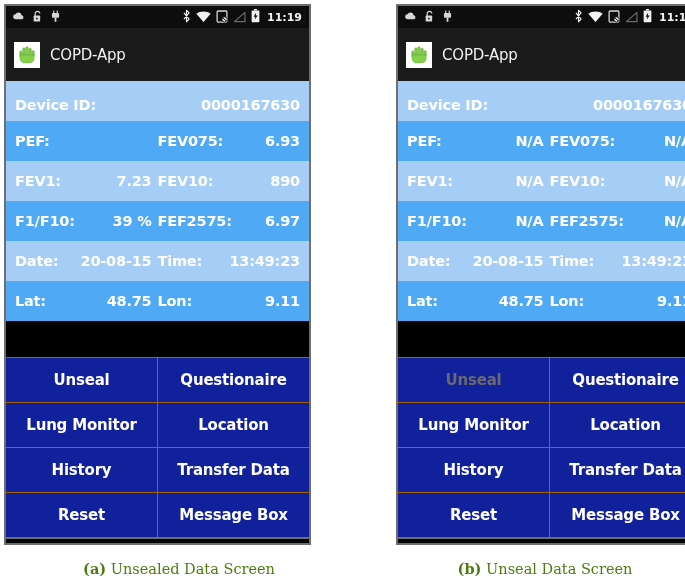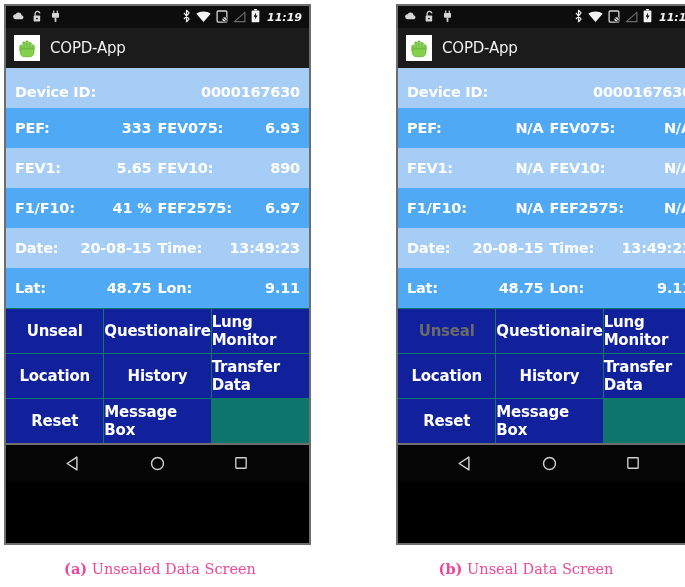--- a/index.html
+++ b/index.html
@@ -45,35 +45,34 @@
   .status-left {
     display: flex;
     align-items: center;
     gap: 7px;
   }
   .status-right {
     margin-left: auto;
     display: flex;
     align-items: center;
     gap: 5px;
-    font-style: italic;
   }
   .sicon { display: block; }
   .clock {
     color: #f2f2f2;
     font-size: 11px;
     font-weight: bold;
     letter-spacing: 0px;
     font-family: "DejaVu Sans", sans-serif;
     margin-left: 2px;
   }
 
   
   .actionbar {
-    height: 40px;
+    height: 53px;
     background: #1b1b1b;
     display: flex;
     align-items: center;
     padding-left: 8px;
     box-sizing: border-box;
   }
   .app-icon {
     width: 26px;
     height: 26px;
     background: #ffffff;
@@ -112,24 +111,25 @@
     min-width: 0;
   }
   .cell.single { flex: 1 1 100%; margin-top: 8px; }
   .cell .k { flex: 0 0 auto; white-space: nowrap; }
   .cell .v { flex: 1 1 auto; text-align: right; white-space: nowrap; padding-right: 6px; }
   .cell.last .v { padding-right: 0px; }
 
   
   .btngrid {
     display: grid;
-    grid-template-columns: 1fr 1fr 1fr;
-    background: #0f766e;
+    grid-template-columns: 1fr 1fr;
+    background: #a16207;
     gap: 1px;
     padding-top: 1px;
+    margin-top: 36px;
   }
   .btn {
     background: #11209b;
     color: #ffffff;
     height: 44px;
     display: flex;
     align-items: center;
     justify-content: center;
     font-size: 15px;
     font-weight: bold;
@@ -152,21 +152,22 @@
   .nav-btn { display: flex; align-items: center; justify-content: center; width: 40px; }
 
   
   .caption {
     position: absolute;
     top: 560px;
     width: 320px;
     text-align: center;
     font-family: "DejaVu Serif", serif;
     font-size: 14.5px;
-    color: #ec4899;
+    color: #4d7c0f;
+    margin-left: 19px;
   }
   .caption.left  { left: 0px; }
   .caption.right { left: 366px; }
   .caption b { font-family: "DejaVu Serif", serif; }
 </style>
 </head>
 <body>
 
 <div class="figure">
 
@@ -248,41 +249,40 @@
     <div class="datarows">
       <div class="drow light">
         <div class="cell single last">
           <span class="k">Device ID:</span>
           <span class="v">0000167630</span>
         </div>
       </div>
       <div class="drow dark">
         <div class="cell">
           <span class="k">PEF:</span>
-          <span class="v">333</span>
         </div>
         <div class="cell last">
           <span class="k">FEV075:</span>
           <span class="v">6.93</span>
         </div>
       </div>
       <div class="drow light">
         <div class="cell">
           <span class="k">FEV1:</span>
-          <span class="v">5.65</span>
+          <span class="v">7.23</span>
         </div>
         <div class="cell last">
           <span class="k">FEV10:</span>
           <span class="v">890</span>
         </div>
       </div>
       <div class="drow dark">
         <div class="cell">
           <span class="k">F1/F10:</span>
-          <span class="v">41 %</span>
+          <span class="v">39 %</span>
         </div>
         <div class="cell last">
           <span class="k">FEF2575:</span>
           <span class="v">6.97</span>
         </div>
       </div>
       <div class="drow light">
         <div class="cell">
           <span class="k">Date:</span>
           <span class="v">20-08-15</span>

